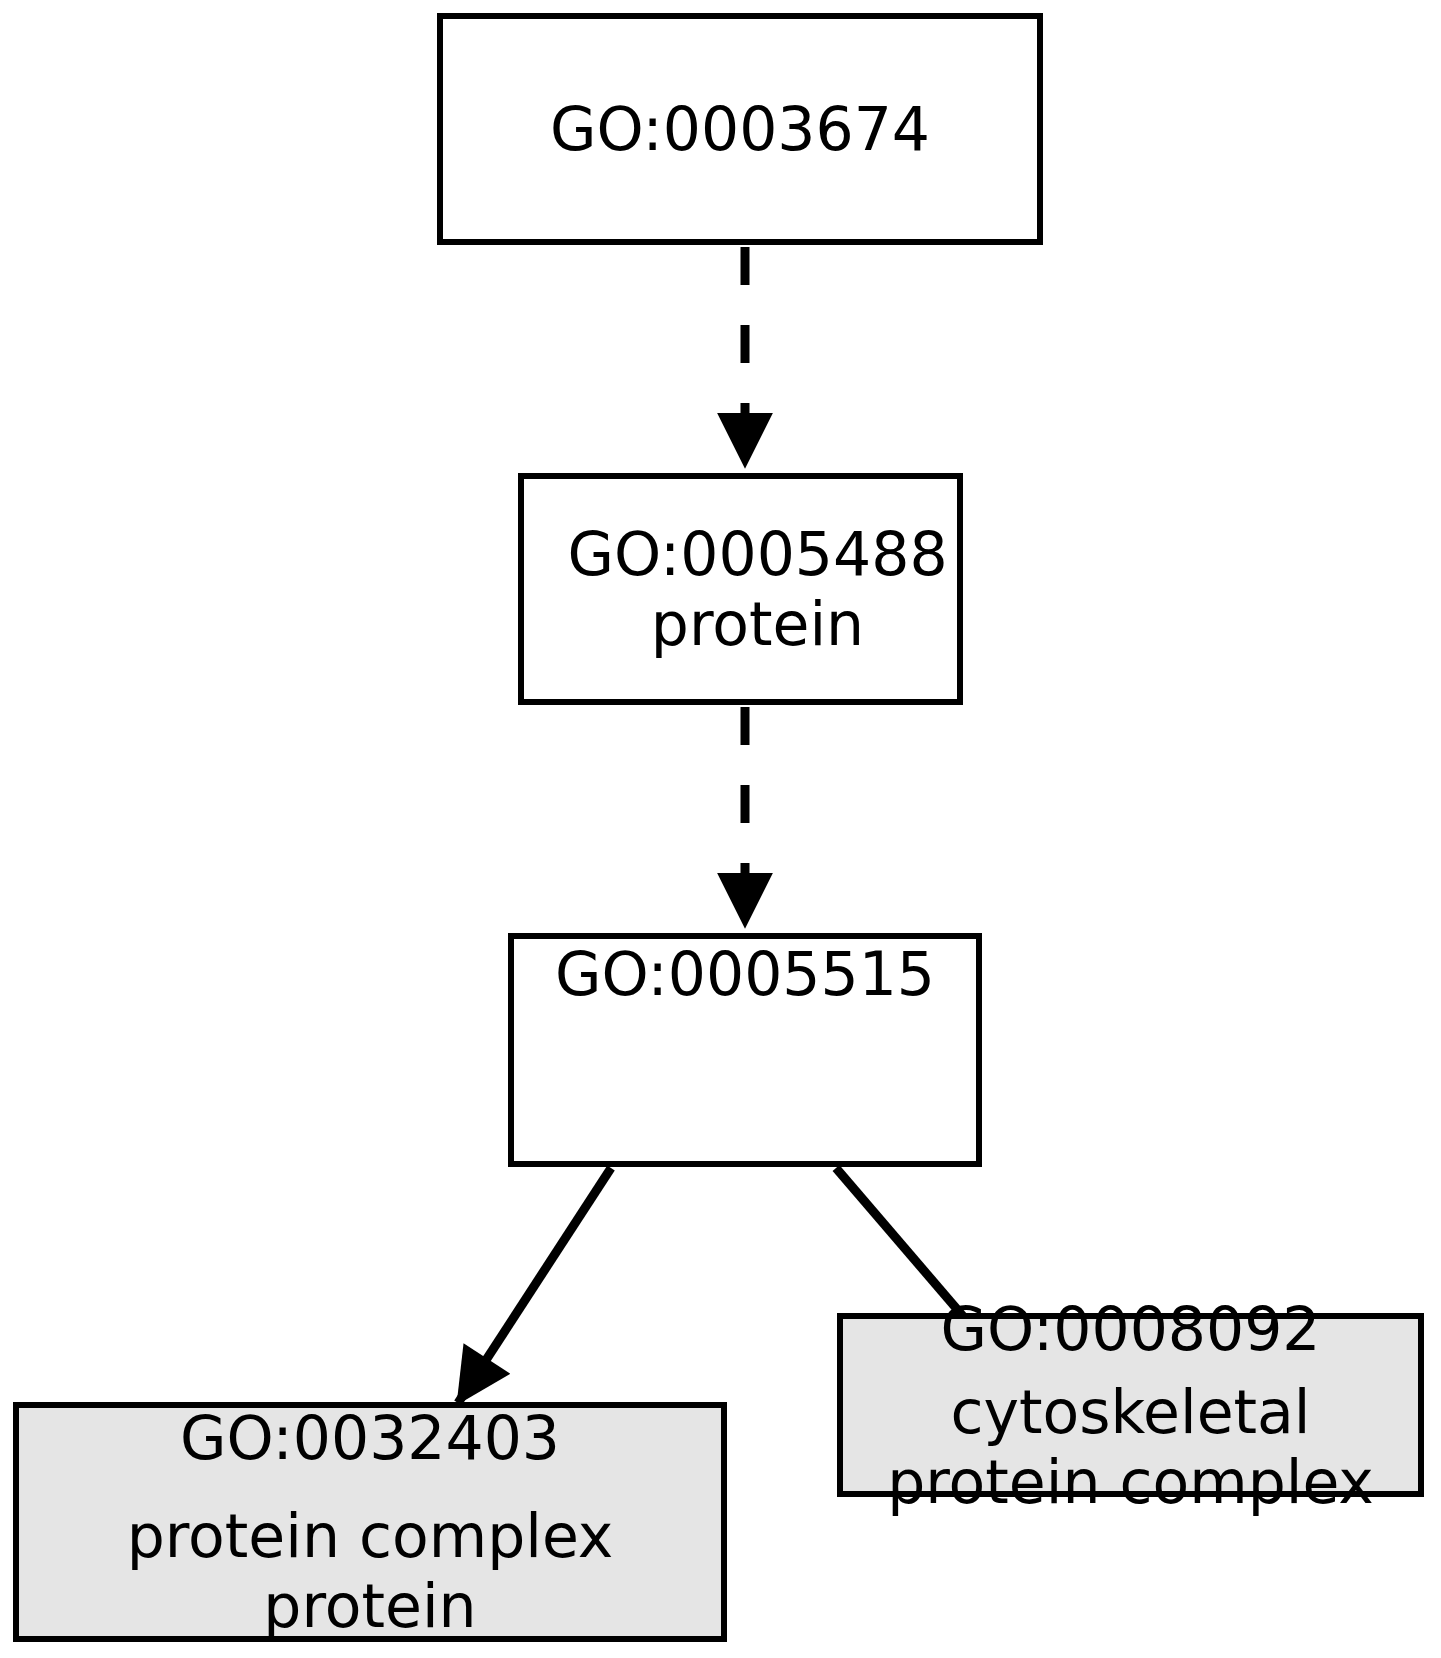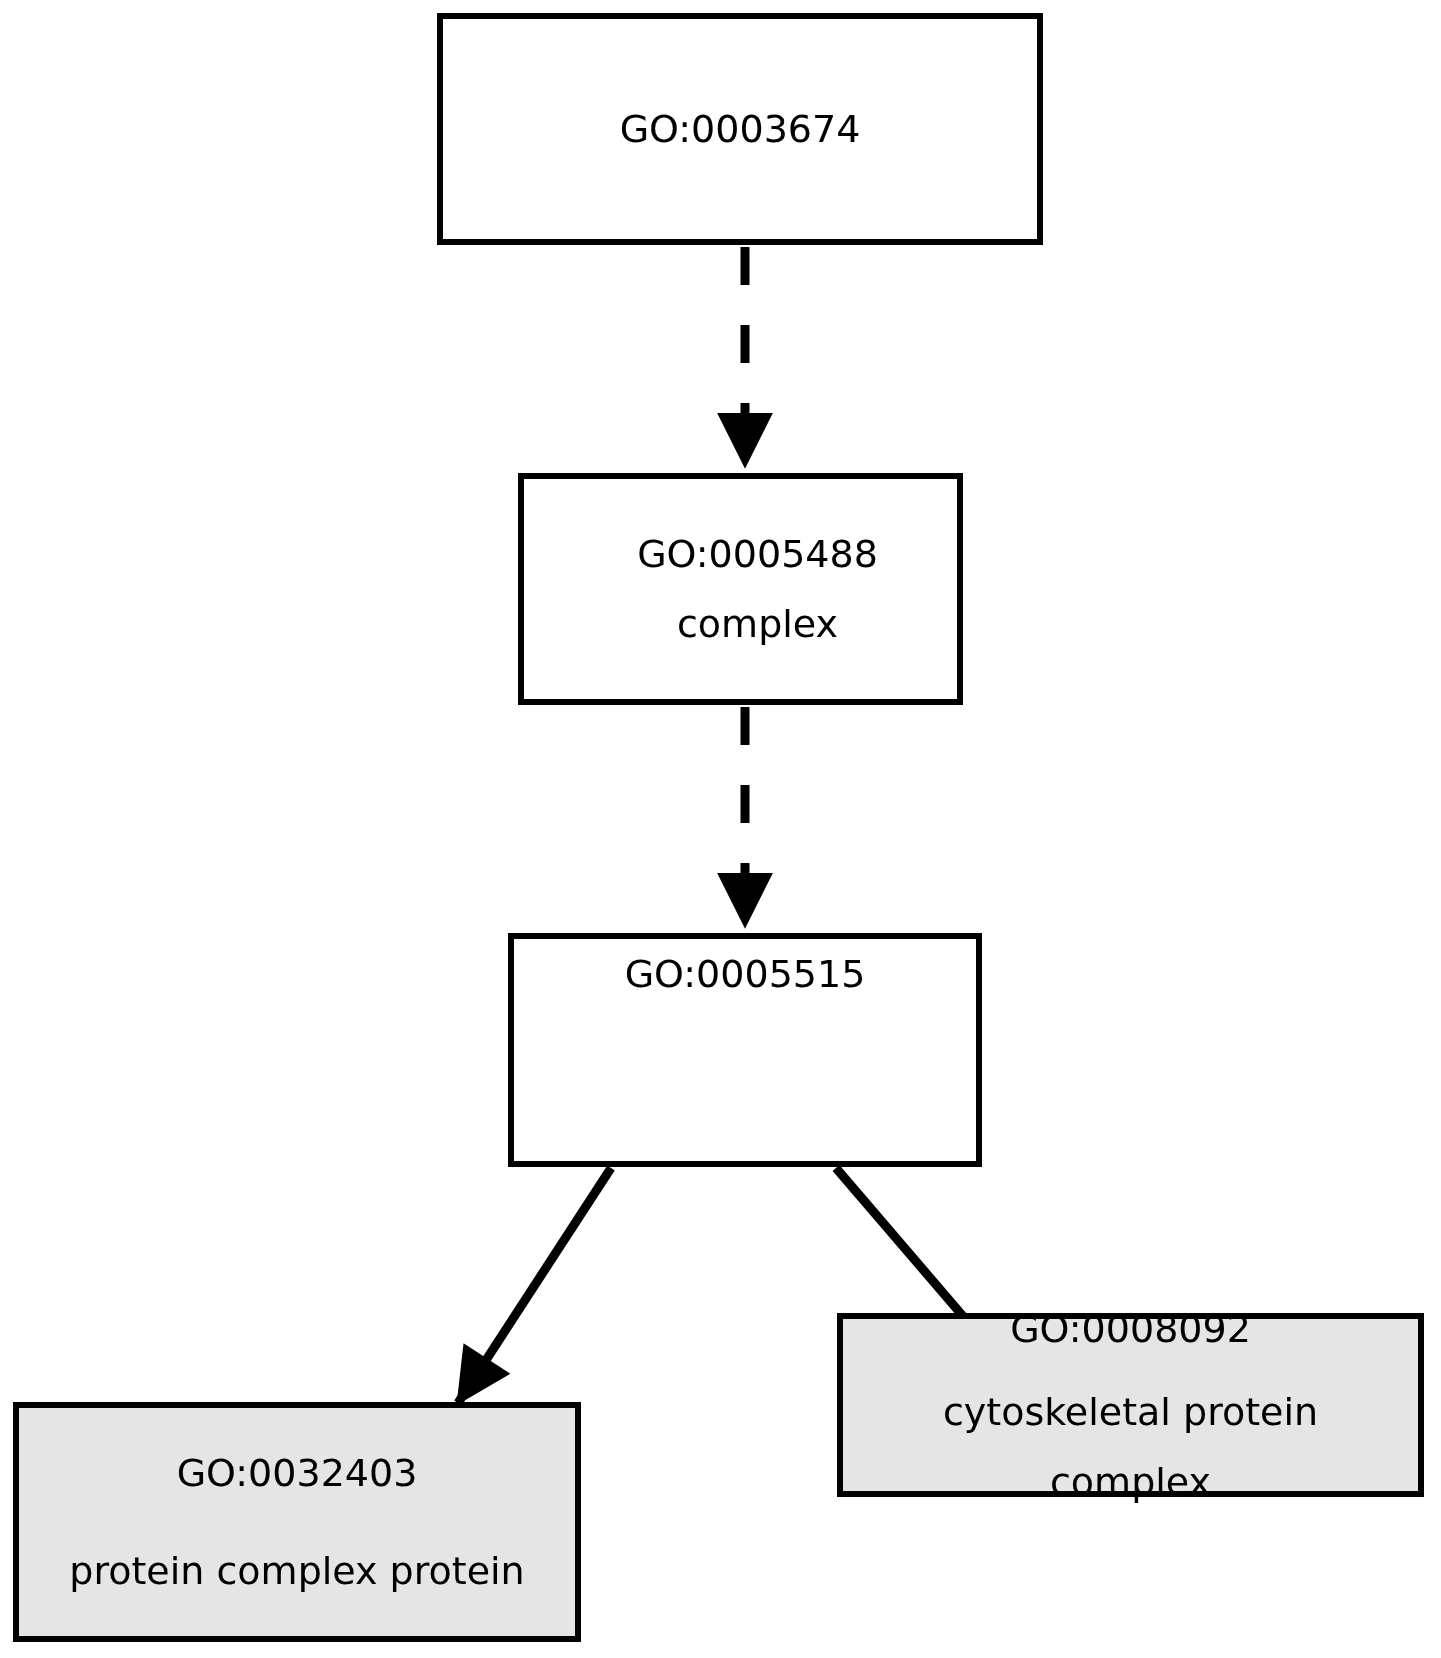--- a/index.html
+++ b/index.html
@@ -33,31 +33,31 @@
   .node {
     position: absolute;
     box-sizing: border-box;
     border: 6px solid #000000;
     background: #ffffff;
     display: flex;
     flex-direction: column;
     align-items: center;
     justify-content: center;
     text-align: center;
-    font-size: 38px;
+    font-size: 60px;
     line-height: 70px;
     padding: 0 14px;
   }
   .node.leaf {
     background: #e5e5e5;
   }
   .n0 { left: 437px; top: 13px;   width: 606px; height: 232px; }
   .n1 { left: 518px; top: 473px;  width: 445px; height: 232px; padding-left: 48px; }
   .n2 { left: 508px; top: 933px;  width: 474px; height: 234px; justify-content: space-between; }
-  .n3 { left: 13px;  top: 1402px; width: 568px; height: 240px; gap: 28px; }
+  .n3 { left: 13px;  top: 1402px; width: 714px; height: 240px; gap: 28px; }
   .n4 { left: 837px; top: 1313px; width: 587px; height: 184px; gap: 13px; }
   .node-id, .node-label {
     display: block;
     white-space: normal;
   }
 </style>
 </head>
 <body>
 
 <div class="canvas">
@@ -77,21 +77,21 @@
 
     <line class="edge" x1="836" y1="1168" x2="1028" y2="1392" marker-end="url(#arrowhead)"></line>
   </svg>
 
   <div class="node n0">
     <span class="node-id">GO:0003674</span>
   </div>
 
   <div class="node n1">
     <span class="node-id">GO:0005488</span>
-    <span class="node-label">complex</span>
+    <span class="node-label">protein</span>
   </div>
 
   <div class="node n2">
     <span class="node-id">GO:0005515</span>
   </div>
 
   <div class="node leaf n3">
     <span class="node-id">GO:0032403</span>
     <span class="node-label">protein complex protein</span>
   </div>

